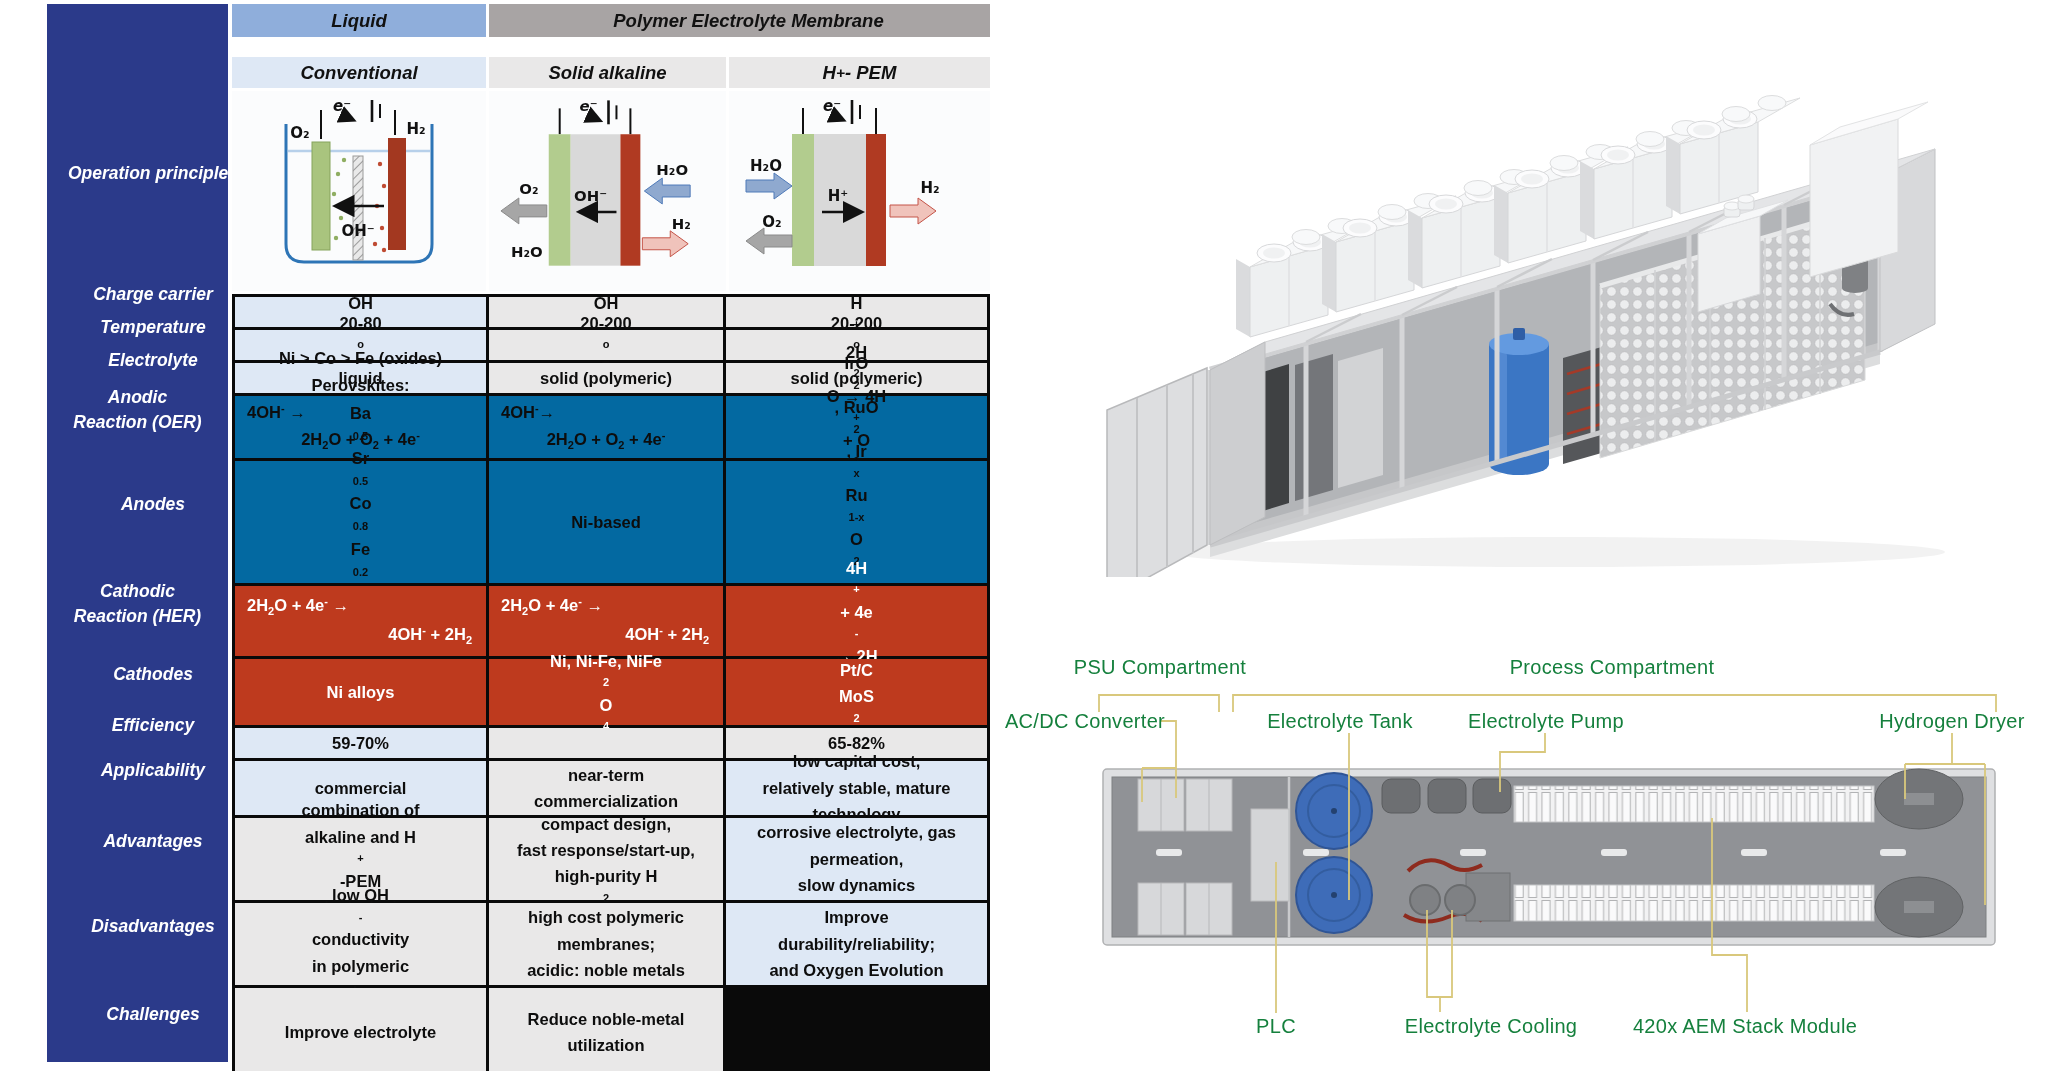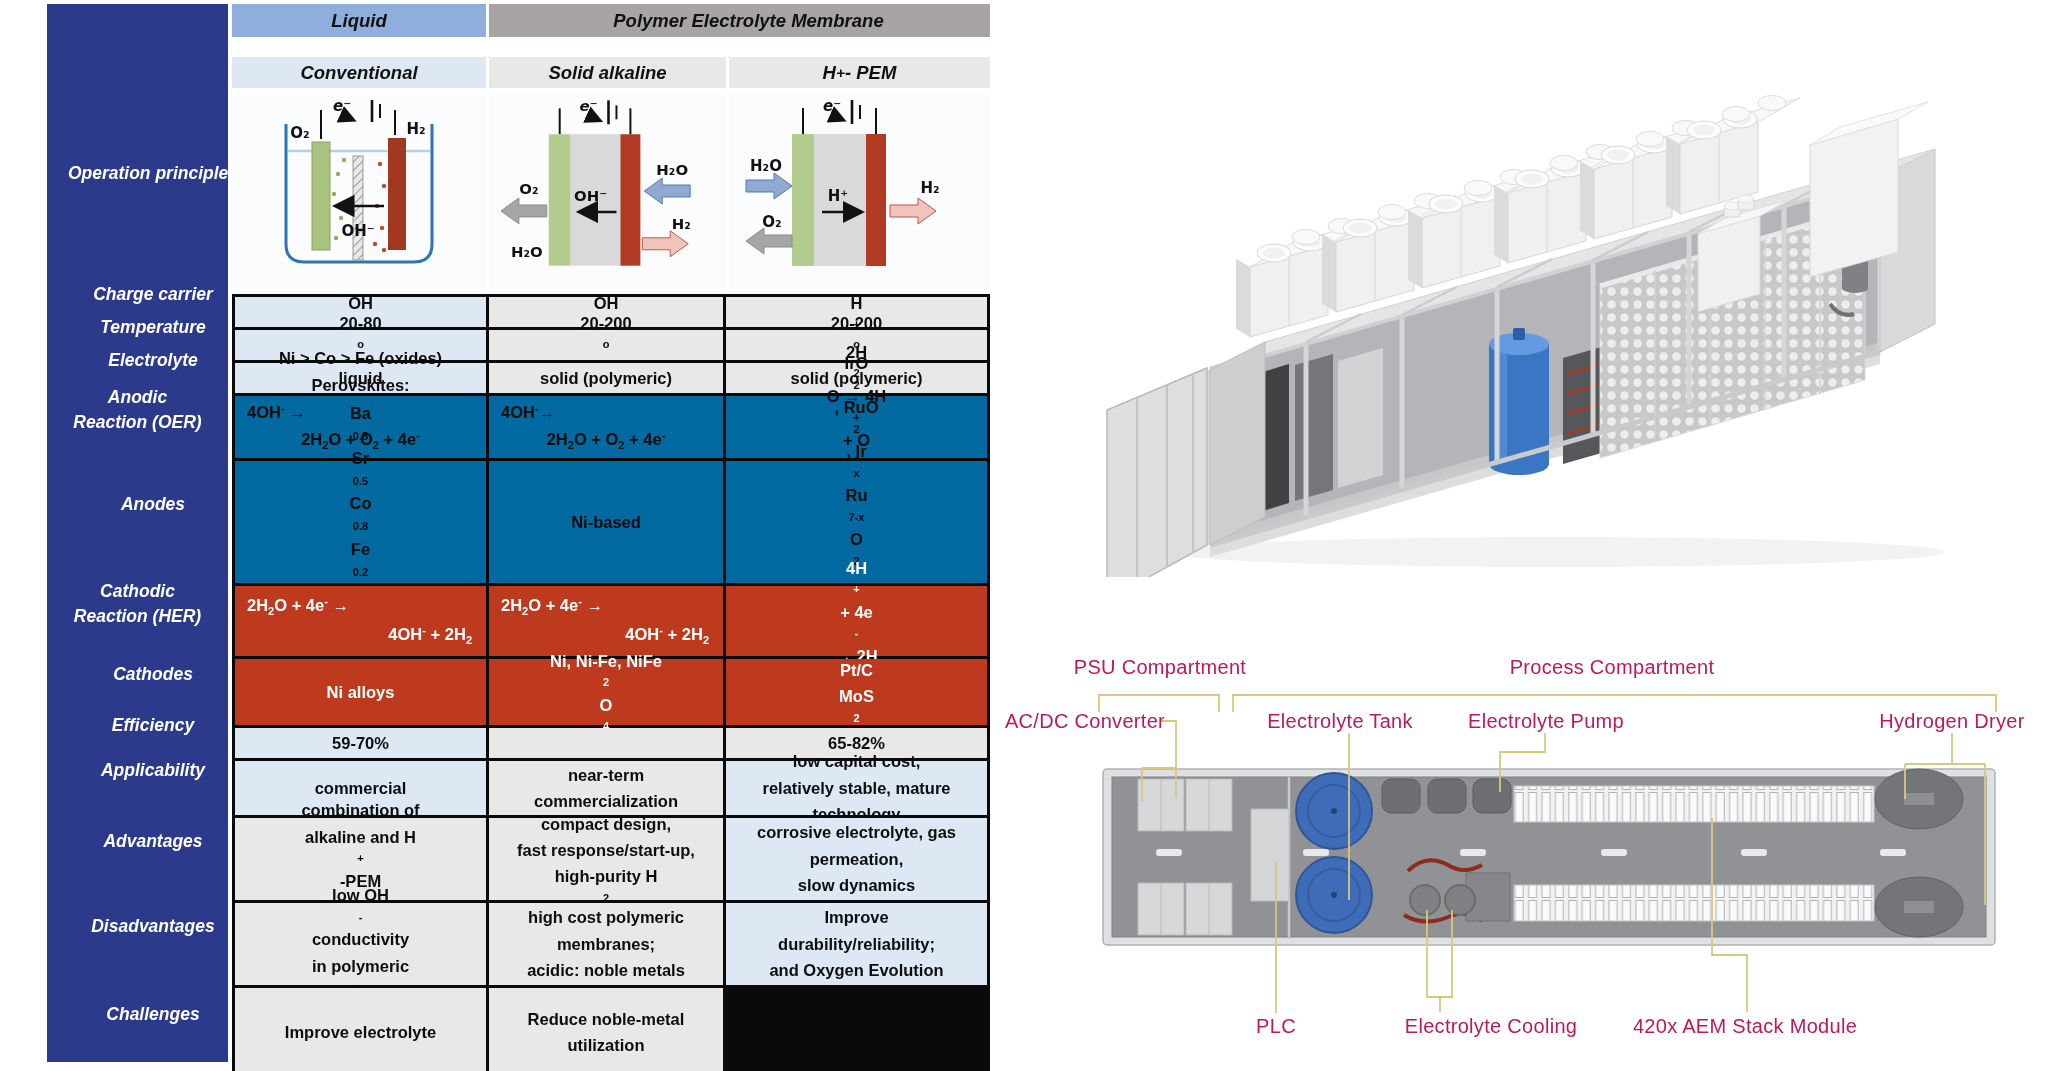--- a/index.html
+++ b/index.html
@@ -34,21 +34,21 @@
   .c-green{background:#0369a1;}
   .c-red{background:#be3a1e;color:#ffffff;}
   .cell sub{font-size:11px;} .cell sup{font-size:11px;}
   .cell .al{display:block;width:100%;text-align:left;padding-left:8px;box-sizing:border-box;}
   .cell .ar{display:block;width:100%;text-align:right;padding-right:10px;box-sizing:border-box;}
   .cell .ac{display:block;width:100%;text-align:center;}
   
   .dg-t{font-family:"DejaVu Sans",sans-serif;font-weight:bold;font-size:15px;fill:#111;}
   .dg-e{font-family:"DejaVu Sans",sans-serif;font-weight:bold;font-style:italic;font-size:15px;fill:#111;}
   
-  .fac-label{position:absolute;transform:translate(-50%,-50%);color:#be185d;font-size:20px;
+  .fac-label{position:absolute;transform:translate(-50%,-50%);color:#15803d;font-size:20px;
              white-space:nowrap;letter-spacing:.3px;}
 </style>
 </head>
 <body>
 
 <div class="screen">
 
   <div class="label-panel">
     <div class="row-label" style="top:170px">Operation principles</div>
     <div class="row-label" style="top:291px">Charge carrier</div>
@@ -195,21 +195,21 @@
           <span class="ac">2H<sub>2</sub>O + O<sub>2</sub> + 4e<sup>-</sup></span>
         </div>
       <div class="cell c-green">
           <span class="al">4OH<sup>-</sup>→</span>
           <span class="ac">2H<sub>2</sub>O + O<sub>2</sub> + 4e<sup>-</sup></span>
         </div>
       <div class="cell c-green">2H<sub>2</sub>O → 4H<sup>+</sup>+ O<sub>2</sub> + 4e<sup>-</sup></div>
 
       <div class="cell c-green" style="line-height:1.65">Ni &gt; Co &gt; Fe (oxides)<br>Perovskites:<br>Ba<sub>0.5</sub>Sr<sub>0.5</sub>Co<sub>0.8</sub>Fe<sub>0.2</sub>O<sub>3-δ</sub>,<br>LaCoO<sub>3</sub></div>
       <div class="cell c-green">Ni-based</div>
-      <div class="cell c-green">IrO<sub>2</sub>, RuO<sub>2</sub>, Ir<sub>x</sub>Ru<sub>7-x</sub>O<sub>2</sub><br>Supports: TiO<sub>2</sub>, ITO,<br>TiC</div>
+      <div class="cell c-green">IrO<sub>2</sub>, RuO<sub>2</sub>, Ir<sub>x</sub>Ru<sub>1-x</sub>O<sub>2</sub><br>Supports: TiO<sub>2</sub>, ITO,<br>TiC</div>
 
       <div class="cell c-red">
           <span class="al">2H<sub>2</sub>O + 4e<sup>-</sup> →</span>
           <span class="ar">4OH<sup>-</sup> + 2H<sub>2</sub></span>
         </div>
       <div class="cell c-red">
           <span class="al">2H<sub>2</sub>O + 4e<sup>-</sup> →</span>
           <span class="ar">4OH<sup>-</sup> + 2H<sub>2</sub></span>
         </div>
       <div class="cell c-red">4H<sup>+</sup> + 4e<sup>-</sup> → 2H<sub>2</sub></div>

